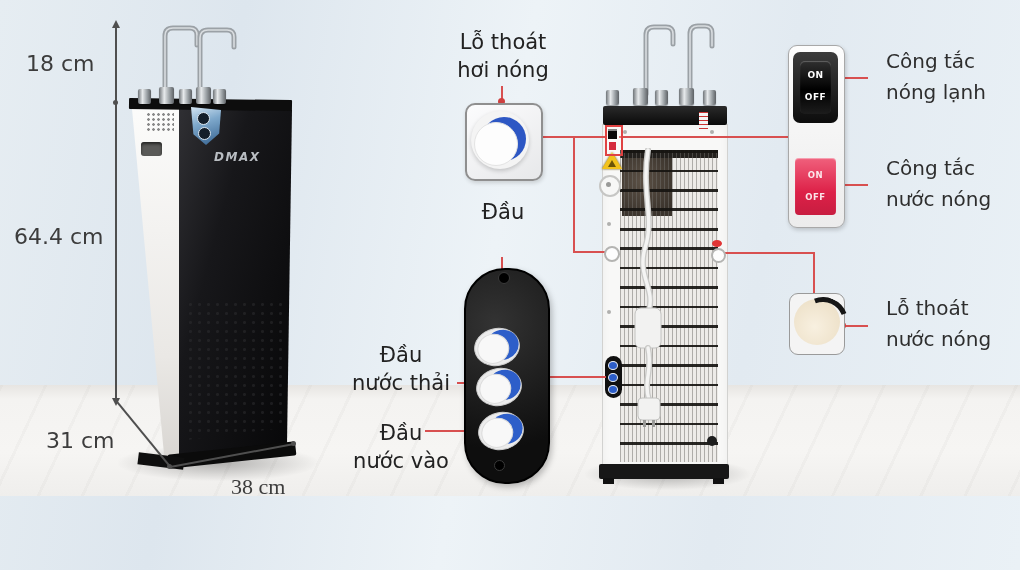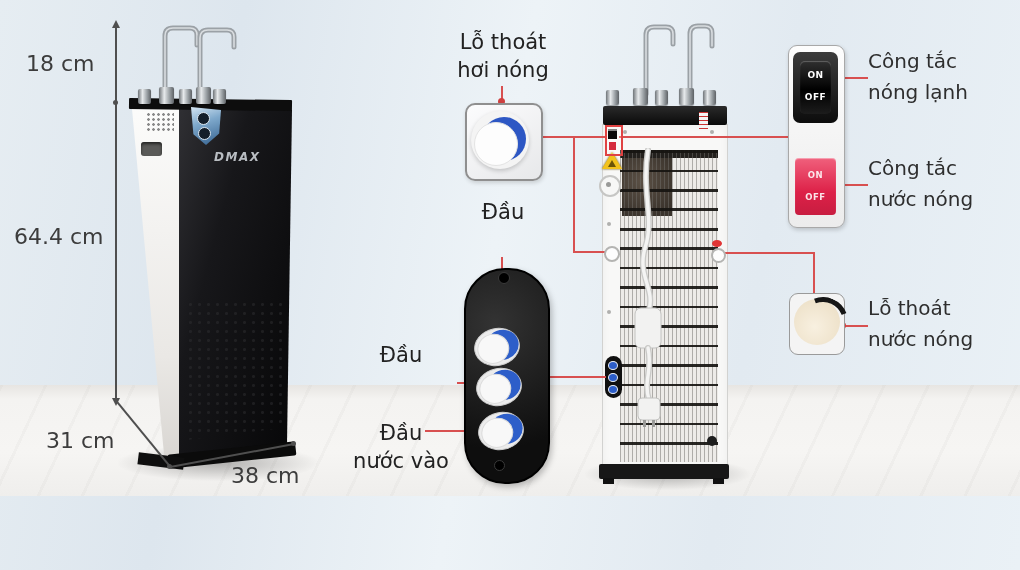--- a/index.html
+++ b/index.html
@@ -70,21 +70,21 @@
   .sticker{left:699px;top:112px;width:9px;height:18px;background:#f5f5f5;
        background-image:repeating-linear-gradient(180deg,#c33 0 1px,transparent 1px 4px);}
   .fit-ring-w{border-radius:50%;background:#fdfdfd;border:2px solid #b4b4b2;}
   .red-oval{left:712px;top:240px;width:10px;height:7px;border-radius:50%;background:#e03535;}
   .drain-knob{left:707px;top:436px;width:10px;height:10px;border-radius:50%;background:#1d1d1d;}
   
   .lead{background:#d85050;}
   .lead-dot{width:7px;height:7px;border-radius:50%;background:#d04040;}
   
   .lbl{color:#222;font-size:21px;line-height:28px;text-align:center;}
-  .lbl-l{color:#2e2e2e;font-size:20px;line-height:31px;text-align:left;}
+  .lbl-l{color:#2e2e2e;font-size:20px;line-height:31px;text-align:left;margin-left:18px;}
   
   .cb-box{border-radius:10px;border:2px solid #8f8f8f;background:linear-gradient(145deg,#fcfcfd,#e7e8ea);box-shadow:1px 2px 4px rgba(0,0,0,.15);}
   .cap-outer{left:471px;top:111px;width:58px;height:58px;border-radius:50%;background:#f4f4f4;box-shadow:0 2px 4px rgba(0,0,0,.18);}
   .cap-blue{left:482px;top:117px;width:44px;height:44px;border-radius:50%;background:#2d57c4;}
   .cap-white{left:474px;top:122px;width:42px;height:42px;border-radius:50%;background:#fdfdfd;border:1px solid #e4e4e4;}
   
   .oval{left:464px;top:268px;width:82px;height:212px;border-radius:41px;border:2px solid #000;
         background:radial-gradient(circle at 35% 25%,#333,#0e0e0e 75%);box-shadow:2px 3px 6px rgba(0,0,0,.25);}
   .oval-notch{border-radius:50%;background:#000;border:1px solid #3a3a3a;}
   .fit{width:46px;height:38px;transform:rotate(-12deg);}
@@ -146,21 +146,21 @@
   <div class="abs tri-up" style="left:112px;top:20px;"></div>
   <div class="abs dim-dot" style="left:113px;top:100px;"></div>
   <div class="abs tri-down" style="left:112px;top:398px;"></div>
   <div class="abs dline" style="left:116px;top:399px;width:86px;height:2px;transform:rotate(50.7deg);transform-origin:0 0;"></div>
   <div class="abs dline" style="left:170px;top:466px;width:126px;height:2px;transform:rotate(-10.5deg);transform-origin:0 0;"></div>
   <div class="abs dim-dot" style="left:167px;top:464px;"></div>
   <div class="abs dim-dot" style="left:291px;top:441px;"></div>
   <div class="abs dim-text" style="left:26px;top:51px;">18 cm</div>
   <div class="abs dim-text" style="left:14px;top:224px;">64.4 cm</div>
   <div class="abs dim-text" style="left:46px;top:428px;">31 cm</div>
-  <div class="abs dim-text" style="left:231px;top:463px;">38 cm</div>
+  <div class="abs dim-text" style="left:231px;top:474px;font-family:Liberation Serif, serif;">38 cm</div>
 
   <div class="abs shadow" style="left:585px;top:458px;width:165px;height:32px;"></div>
   <div class="abs mb-body"></div>
   <div class="abs coil-bg"></div>
   <div class="abs coil-band"></div>
   <div class="abs compressor"></div>
   <div class="abs coil"></div>
   <div class="abs mb-top"></div>
   <div class="abs mb-base"></div>
   <div class="abs mb-foot" style="left:603px;top:478px;"></div>
@@ -258,20 +258,21 @@
   <div class="abs fit" style="left:478px;top:412px;">
     <span class="fit-base"></span>
     <span class="fit-blue"></span>
     <span class="fit-cap"></span>
   </div>
   <div class="abs lbl" style="left:448px;top:198px;width:110px;">
     <div>Đầu</div>
   </div>
   <div class="abs lbl" style="left:345px;top:341px;width:112px;">
     <div>Đầu</div>
+    <div>nước thải</div>
   </div>
   <div class="abs lbl" style="left:345px;top:419px;width:112px;">
     <div>Đầu</div>
     <div>nước vào</div>
   </div>
 
   <div class="abs sw-box"></div>
   <div class="abs sw-black"></div>
   <div class="abs sw-black-rocker">
     <span class="sw-txt" style="top:9px;">ON</span>

